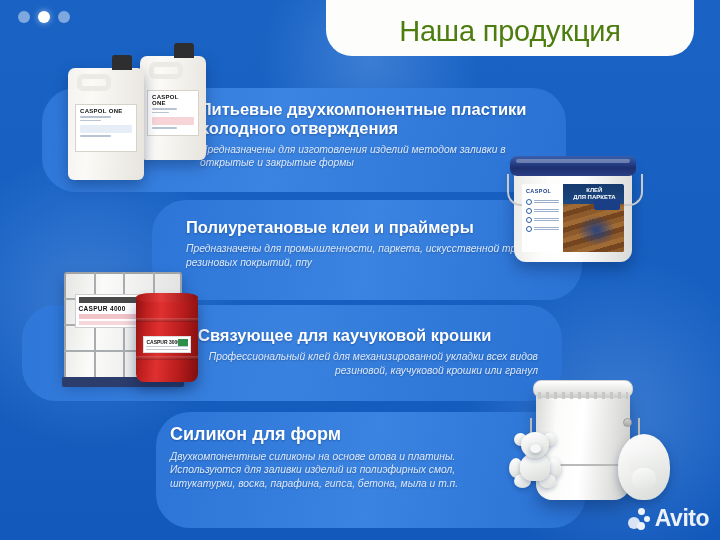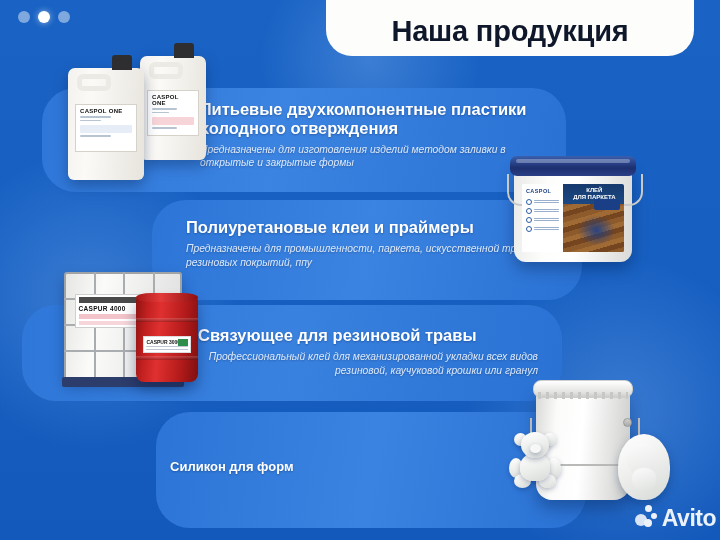--- a/index.html
+++ b/index.html
@@ -19,21 +19,21 @@
   .dot.active{background:#ffffff;box-shadow:0 0 6px rgba(255,255,255,.55);}
 
   
   .title-plate{
     position:absolute;left:326px;top:-26px;width:368px;height:82px;
     background:#fdfdfb;border-radius:0 0 26px 26px;
     display:flex;align-items:flex-end;justify-content:center;
     padding-bottom:8px;box-sizing:border-box;z-index:35;
   }
   .title-plate .ttl{
-    font-size:29px;font-weight:bold;color:#0f172a;letter-spacing:-.2px;
+    font-size:29px;font-weight:normal;color:#4d7c0f;letter-spacing:-.2px;
     white-space:nowrap;
   }
 
   
   .panel{position:absolute;z-index:5;}
   .p1{left:42px;top:88px;width:524px;height:104px;border-radius:34px;
       background:linear-gradient(100deg,#2f78da 0%,#3d85e2 45%,#2a72d4 100%);
       opacity:.96;}
   .p2{left:152px;top:200px;width:430px;height:100px;border-radius:34px;
       background:linear-gradient(100deg,#2d76d8 0%,#3d85e2 50%,#2a72d4 100%);
@@ -65,21 +65,21 @@
   .bl1{left:200px;top:100px;width:330px;}
   .bl1 .h{font-size:16.5px;}
   .bl1 .sub{font-size:10.3px;}
   .bl2{left:186px;top:218px;width:360px;}
   .bl2 .h{font-size:16.5px;}
   .bl2 .sub{font-size:10.3px;}
   .bl3{left:198px;top:326px;width:340px;}
   .bl3 .h{font-size:16.5px;}
   .bl3 .sub{font-size:10.3px;text-align:right;}
   .bl4{left:170px;top:424px;width:350px;}
-  .bl4 .h{font-size:13px;margin-top:36px;}
+  .bl4 .h{font-size:18px;}
   .bl4 .sub{font-size:10.3px;}
 
   
   .prod{position:absolute;z-index:28;}
 
   
   .can{position:absolute;border-radius:7px 7px 6px 6px;
        background:linear-gradient(95deg,#f4f2ee 0%,#fbfaf7 30%,#e7e4dd 100%);
        box-shadow:0 6px 14px rgba(0,25,70,.35);}
   .can .neck{position:absolute;top:-13px;right:12px;width:20px;height:15px;border-radius:3px 3px 0 0;
@@ -190,21 +190,21 @@
 
   .moldhalf{position:absolute;z-index:32;width:52px;height:66px;border-radius:50% 50% 46% 46%;
      background:linear-gradient(150deg,#ffffff 0%,#f0f1ef 45%,#d6d9d6 100%);
      box-shadow:0 4px 10px rgba(0,25,70,.3);}
   .moldhalf:before{content:"";position:absolute;left:9px;top:9px;width:32px;height:34px;border-radius:50%;
      background:linear-gradient(160deg,#fbfcfb,#e3e5e3);}
   .moldhalf:after{content:"";position:absolute;left:14px;top:34px;width:24px;height:22px;border-radius:44%;
      background:linear-gradient(160deg,#fafbfa,#e0e2e0);}
 
   
-  .avito{position:absolute;right:4px;bottom:8px;z-index:45;display:flex;align-items:flex-start;gap:5px;
+  .avito{position:absolute;right:11px;bottom:8px;z-index:45;display:flex;align-items:center;gap:5px;
      opacity:.92;}
   .avito .mark{position:relative;width:22px;height:22px;}
   .avito .mark i{position:absolute;border-radius:50%;background:#ffffff;display:block;}
   .avito .mark .c1{left:0;top:9px;width:12px;height:12px;opacity:.9;}
   .avito .mark .c2{left:10px;top:0;width:7px;height:7px;}
   .avito .mark .c3{left:16px;top:8px;width:6px;height:6px;}
   .avito .mark .c4{left:9px;top:14px;width:8px;height:8px;}
   .avito .wtxt{font-size:23px;font-weight:bold;color:#ffffff;letter-spacing:-.5px;}
 </style>
 </head>
@@ -363,26 +363,27 @@
     <div class="h">Литьевые двухкомпонентные пластики холодного отверждения</div>
     <div class="sub">Предназначены для изготовления изделий методом заливки в открытые и закрытые формы</div>
   </div>
 
   <div class="block bl2">
     <div class="h">Полиуретановые клеи и праймеры</div>
     <div class="sub">Предназначены для промышленности, паркета, искусственной травы, резиновых покрытий, ппу</div>
   </div>
 
   <div class="block bl3">
-    <div class="h">Связующее для резиновой травы</div>
+    <div class="h">Связующее для каучуковой крошки</div>
     <div class="sub">Профессиональный клей для механизированной укладки всех видов резиновой, каучуковой крошки или гранул</div>
   </div>
 
   <div class="block bl4">
     <div class="h">Силикон для форм</div>
+    <div class="sub">Двухкомпонентные силиконы на основе олова и платины. Используются для заливки изделий из полиэфирных смол, штукатурки, воска, парафина, гипса, бетона, мыла и т.п.</div>
   </div>
 
   <div class="avito">
     <div class="mark">
       <i class="c1"></i>
         <i class="c2"></i>
         <i class="c3"></i>
         <i class="c4"></i>
     </div>
     <div class="wtxt">Avito</div>

